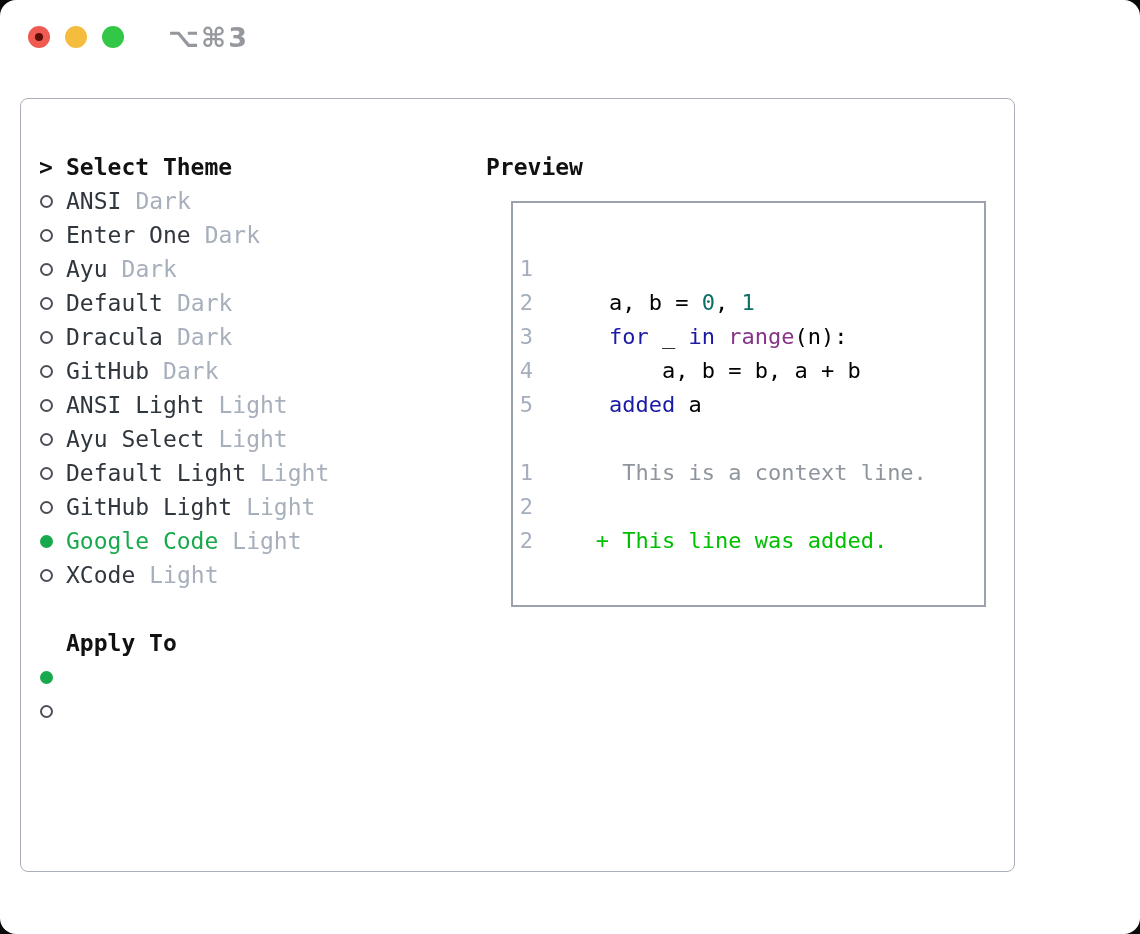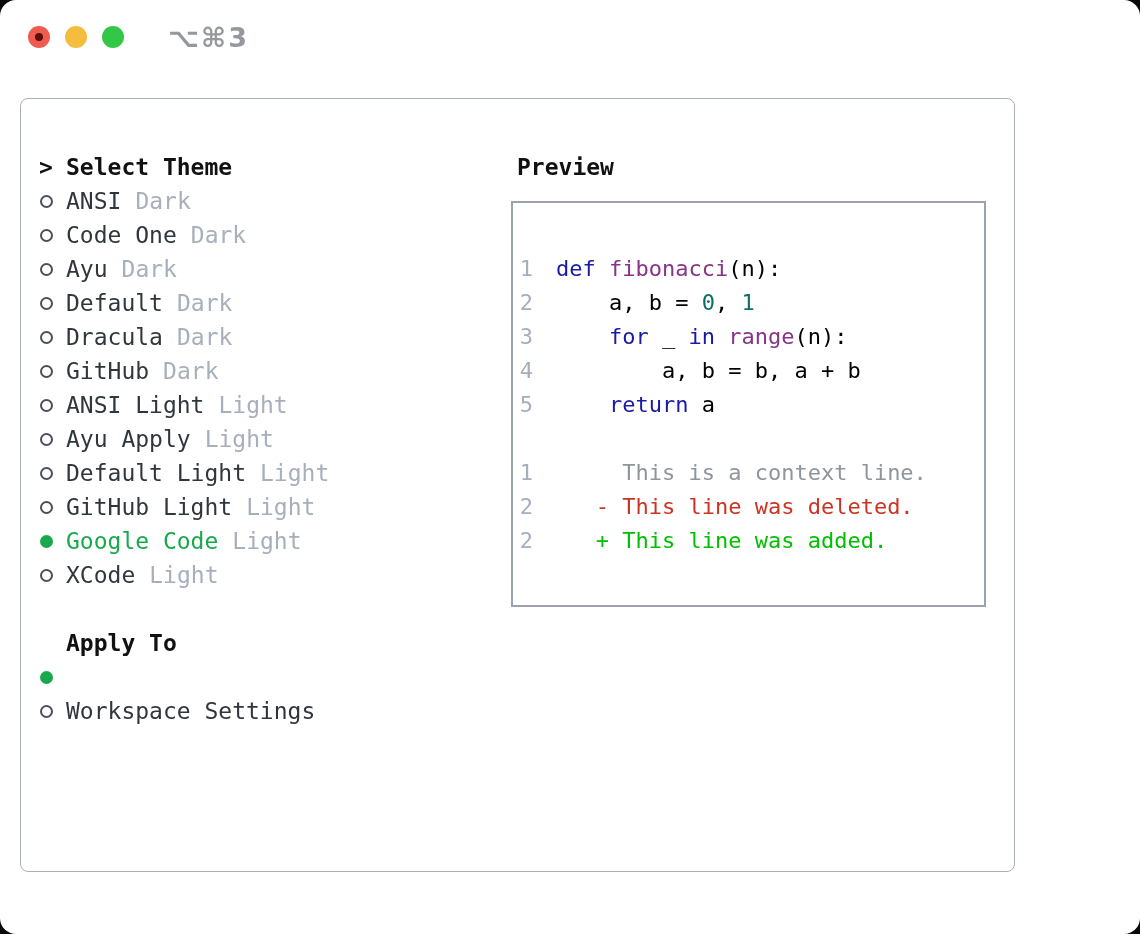--- a/index.html
+++ b/index.html
@@ -36,21 +36,21 @@
   .ring{width:13px;height:13px;border:2px solid #4b5058;border-radius:50%;}
   .row.selected .ring{background:var(--accent);border-color:var(--accent);}
   .hdr{font-weight:bold;color:#111;}
   .name{color:var(--text);}
   .row.selected .name{color:var(--accent);text-align:center;}
   .variant{color:var(--muted);margin-left:14px;}
   .apply-sec{margin-top:34px;}
   .help{margin-top:34px;width:430px;color:var(--muted);font-size:23px;line-height:34px;white-space:normal;}
 
   
-  .preview-title{position:absolute;left:496px;top:51px;height:34px;line-height:34px;
+  .preview-title{position:absolute;left:465px;top:51px;height:34px;line-height:34px;
     font-size:23px;font-weight:bold;color:#111;}
   .preview-box{position:absolute;left:490px;top:102px;width:475px;height:406px;
     border:2px solid var(--border);background:#fff;padding:15px 0 0 6px;overflow:hidden;}
   .pline{height:34px;display:flex;align-items:center;font-size:22px;line-height:34px;white-space:pre;}
   .ln{width:14px;flex:none;text-align:right;margin-right:23px;color:var(--ln);}
   .pcode{white-space:pre;color:var(--pl);}
   .tok-kw{color:var(--kw);} .tok-fn{color:var(--fn);} .tok-lit{color:var(--lit);}
   .tok-pl{color:var(--pl);} .tok-ctx{color:var(--ctx);} .tok-del{color:var(--del);}
   .tok-add{color:var(--add);margin-top:12px;}
 </style>
@@ -80,21 +80,21 @@
         <span class="mslot">
             <span class="ring"></span>
           </span>
         <span class="name">ANSI</span>
         <span class="variant">Dark</span>
       </div>
       <div class="row">
         <span class="mslot">
             <span class="ring"></span>
           </span>
-        <span class="name">Code One</span>
+        <span class="name">Enter One</span>
         <span class="variant">Dark</span>
       </div>
       <div class="row">
         <span class="mslot">
             <span class="ring"></span>
           </span>
         <span class="name">Ayu</span>
         <span class="variant">Dark</span>
       </div>
       <div class="row">
@@ -122,21 +122,21 @@
         <span class="mslot">
             <span class="ring"></span>
           </span>
         <span class="name">ANSI Light</span>
         <span class="variant">Light</span>
       </div>
       <div class="row">
         <span class="mslot">
             <span class="ring"></span>
           </span>
-        <span class="name">Ayu Apply</span>
+        <span class="name">Ayu Select</span>
         <span class="variant">Light</span>
       </div>
       <div class="row">
         <span class="mslot">
             <span class="ring"></span>
           </span>
         <span class="name">Default Light</span>
         <span class="variant">Light</span>
       </div>
       <div class="row">
@@ -168,64 +168,61 @@
         </div>
         <div class="row selected">
           <span class="mslot">
               <span class="ring"></span>
             </span>
         </div>
         <div class="row">
           <span class="mslot">
               <span class="ring"></span>
             </span>
-          <span class="name">Workspace Settings</span>
         </div>
       </div>
 
     </div>
 
     <div class="preview-title">Preview</div>
 
     <div class="preview-box">
       <div class="pline">
         <span class="ln"></span>
         <span class="pcode"></span>
       </div>
       <div class="pline">
         <span class="ln">1</span>
-        <span class="pcode"><span class="tok-kw">def</span><span class="tok-pl"> </span><span class="tok-fn">fibonacci</span><span class="tok-pl">(n):</span></span>
       </div>
       <div class="pline">
         <span class="ln">2</span>
         <span class="pcode"><span class="tok-pl">    a, b = </span><span class="tok-lit">0</span><span class="tok-pl">, </span><span class="tok-lit">1</span></span>
       </div>
       <div class="pline">
         <span class="ln">3</span>
         <span class="pcode"><span class="tok-pl">    </span><span class="tok-kw">for</span><span class="tok-pl"> _ </span><span class="tok-kw">in</span><span class="tok-pl"> </span><span class="tok-fn">range</span><span class="tok-pl">(n):</span></span>
       </div>
       <div class="pline">
         <span class="ln">4</span>
         <span class="pcode"><span class="tok-pl">        a, b = b, a + b</span></span>
       </div>
       <div class="pline">
         <span class="ln">5</span>
-        <span class="pcode"><span class="tok-pl">    </span><span class="tok-kw">return</span><span class="tok-pl"> a</span></span>
+        <span class="pcode"><span class="tok-pl">    </span><span class="tok-kw">added</span><span class="tok-pl"> a</span></span>
       </div>
       <div class="pline">
         <span class="ln"></span>
         <span class="pcode"></span>
       </div>
       <div class="pline">
         <span class="ln">1</span>
         <span class="pcode"><span class="tok-ctx">     This is a context line.</span></span>
       </div>
       <div class="pline">
         <span class="ln">2</span>
-        <span class="pcode"><span class="tok-del">   - This line was deleted.</span></span>
       </div>
       <div class="pline">
         <span class="ln">2</span>
         <span class="pcode"><span class="tok-add">   + This line was added.</span></span>
       </div>
     </div>
 
   </div>
 </div>
 

